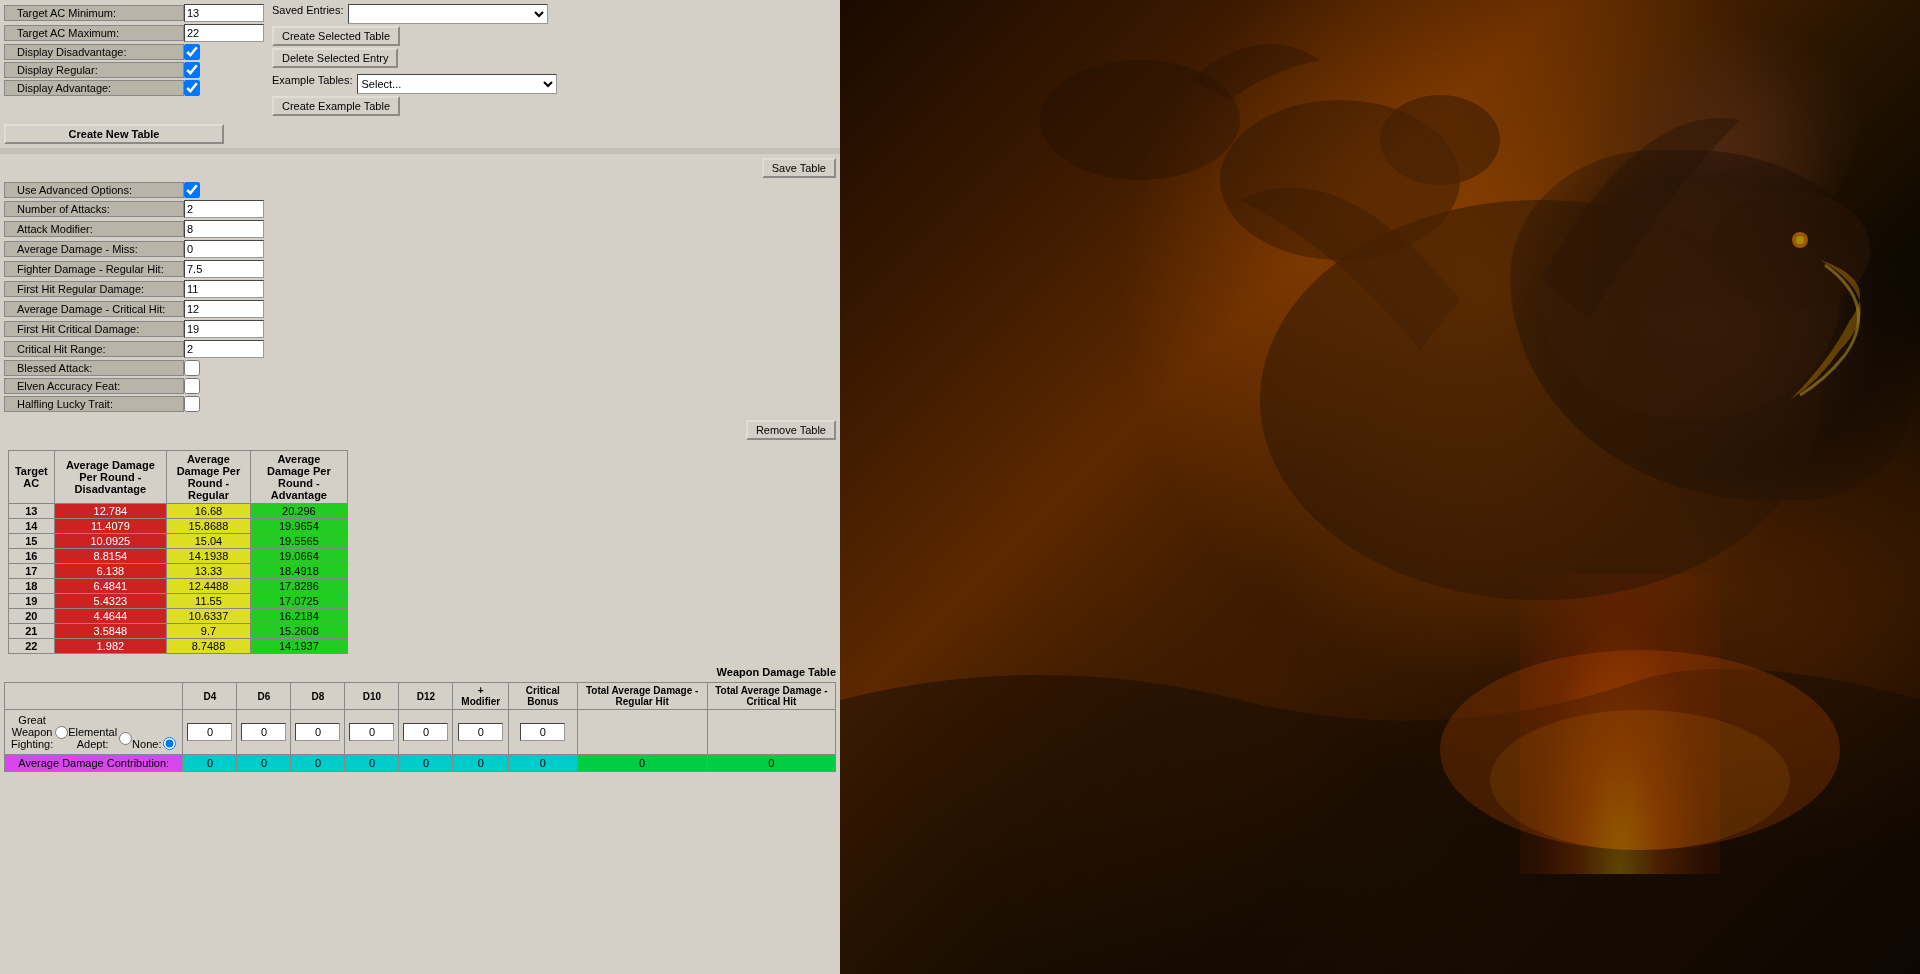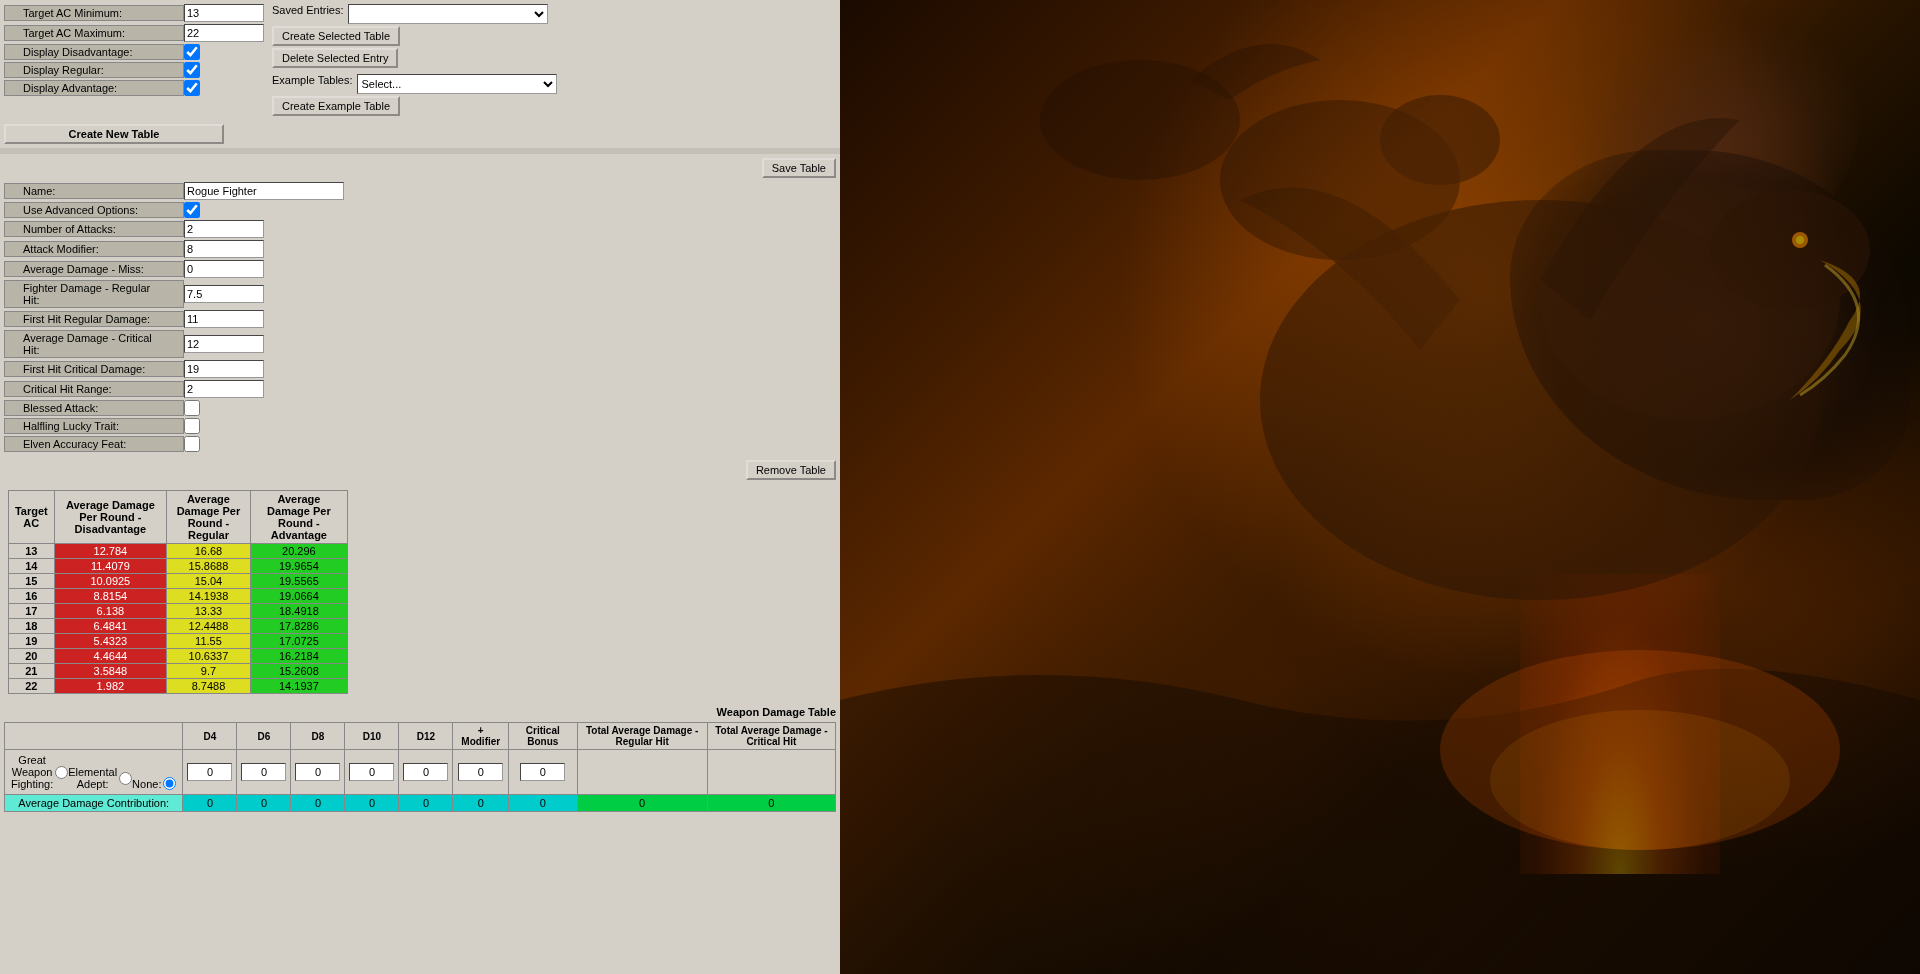--- a/index.html
+++ b/index.html
@@ -76,21 +76,21 @@
       align-items: center;
       margin-bottom: 2px;
     }
 
     .form-label {
       width: 180px;
       min-width: 180px;
       color: #000;
       font-size: 11px;
       background: #b8b4a8;
-      padding: 1px 18px;
+      padding: 1px 12px;
       border: 1px solid #888;
     }
 
     .form-input {
       width: 80px;
       height: 18px;
       font-size: 11px;
       border: 1px inset #999;
       background: white;
       padding: 0 2px;
@@ -234,21 +234,21 @@
       text-align: center;
     }
 
     .remove-table-row {
       display: flex;
       justify-content: flex-end;
       margin: 2px 4px;
     }
 
     .avg-dmg-row-label {
-      background: #5eead4;
+      background: #d946ef;
       font-size: 11px;
       padding: 2px 4px;
       white-space: nowrap;
     }
 
     
     ::-webkit-scrollbar { width: 12px; }
     ::-webkit-scrollbar-track { background: #c4c0b8; }
     ::-webkit-scrollbar-thumb { background: #888; border: 2px outset #aaa; }
   </style>
@@ -347,24 +347,20 @@
   </div>
 
   <div class="section-divider"></div>
 
   <div class="char-form">
     <div class="save-row">
       <button>Save Table</button>
     </div>
 
     <div class="form-row">
-      <div class="form-label">Name:</div>
-      <input class="form-input form-input-wide" type="text" value="Rogue Fighter" style="">
-    </div>
-    <div class="form-row">
       <div class="form-label">Use Advanced Options:</div>
       <input class="checkbox-input" type="checkbox" checked="" style="">
     </div>
     <div class="form-row">
       <div class="form-label">Number of Attacks:</div>
       <input class="form-input" type="text" value="2" style="">
     </div>
     <div class="form-row">
       <div class="form-label">Attack Modifier:</div>
       <input class="form-input" type="text" value="8" style="">
@@ -391,25 +387,25 @@
     </div>
     <div class="form-row">
       <div class="form-label">Critical Hit Range:</div>
       <input class="form-input" type="text" value="2" style="">
     </div>
     <div class="form-row">
       <div class="form-label">Blessed Attack:</div>
       <input class="checkbox-input" type="checkbox" style="">
     </div>
     <div class="form-row">
+      <div class="form-label">Elven Accuracy Feat:</div>
+      <input class="checkbox-input" type="checkbox" style="">
+    </div>
+    <div class="form-row">
       <div class="form-label">Halfling Lucky Trait:</div>
-      <input class="checkbox-input" type="checkbox" style="">
-    </div>
-    <div class="form-row">
-      <div class="form-label">Elven Accuracy Feat:</div>
       <input class="checkbox-input" type="checkbox" style="">
     </div>
   </div>
 
   <div class="remove-table-row">
     <button>Remove Table</button>
   </div>
 
   <div style="padding:4px;">
     <table class="damage-table">

